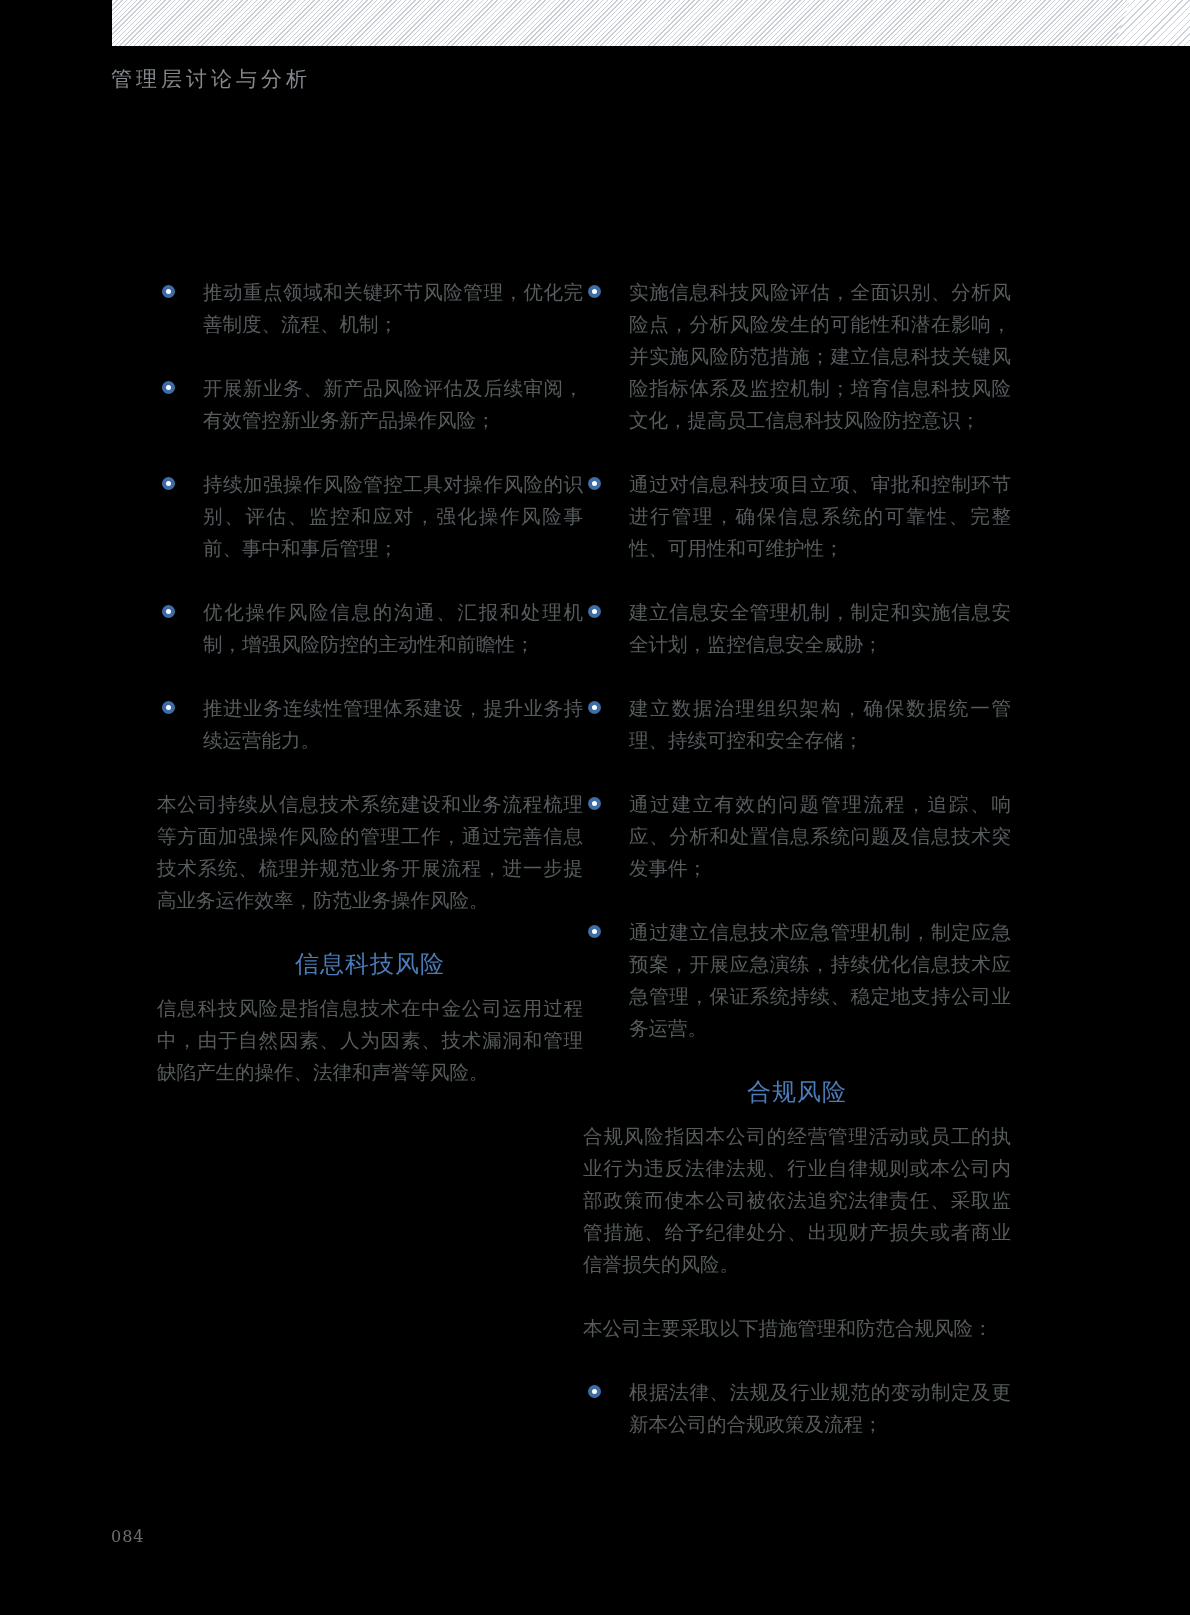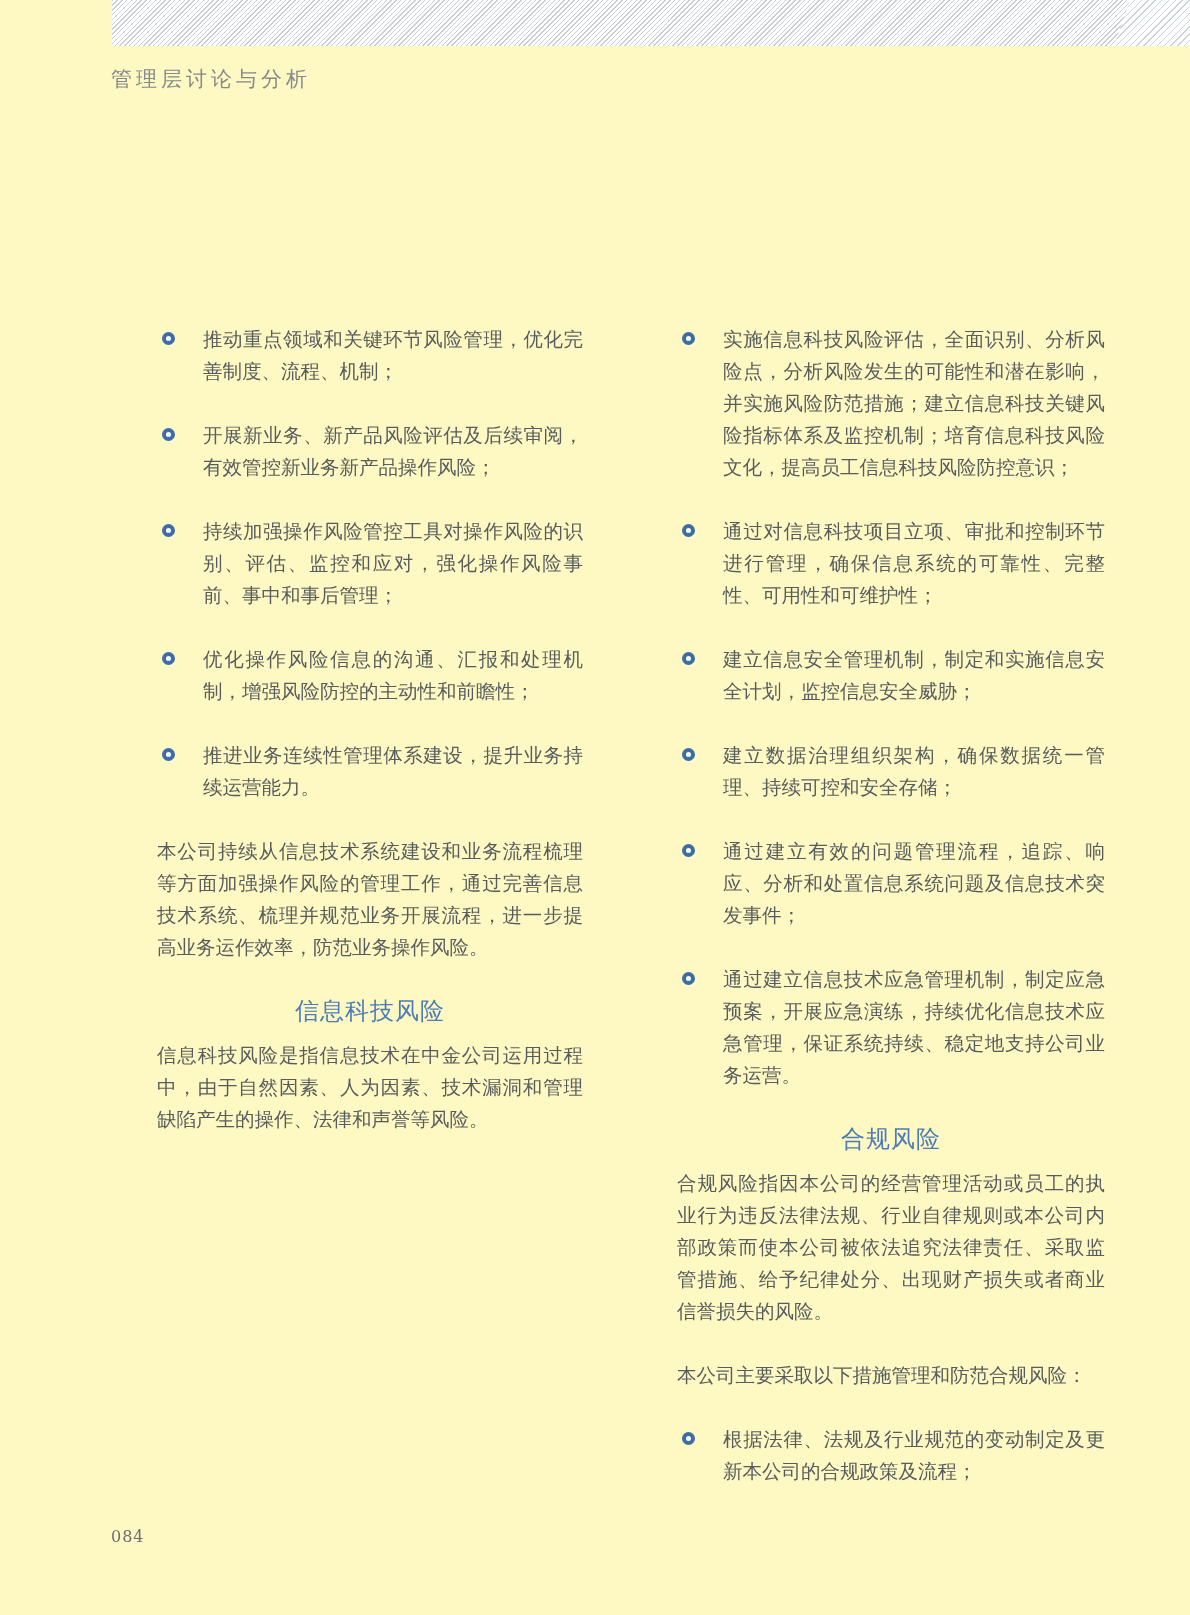--- a/index.html
+++ b/index.html
@@ -1,19 +1,19 @@
 <!DOCTYPE html>
 <html lang="zh"><head>
 <meta charset="utf-8">
 <style>
   html,body { margin:0; padding:0; background:#ffffff; }
   .page {
     position:relative;
     width:1190px; height:1615px;
-    background:#fef9c3;
+    background:#000000;
     overflow:hidden;
     font-family:"Liberation Sans", sans-serif;
   }
 
   
   .hatch-band {
     position:absolute; top:0; left:112px; right:0; height:46px;
     background:repeating-linear-gradient(135deg,
       #c9ced6 0px, #c9ced6 1px, #ffffff 1px, #ffffff 3.4px);
   }
@@ -25,25 +25,24 @@
   }
 
   .page-title {
     position:absolute; left:111px; top:64px;
     font-size:21px; line-height:30px;
     color:#85898d; letter-spacing:4px;
   }
 
   .content {
     position:absolute; left:157px; top:276px; width:948px;
-    display:flex; gap:94px;
+    display:flex; 
     color:#575c5e;
     font-size:19.5px; line-height:32px;
     text-align:justify;
-    margin-top:47px;
   }
   .col-left  { width:426px; }
   .col-right { width:428px; }
 
   ul.bullet-list { list-style:none; margin:0; padding:0; }
   .bullet-item { position:relative; padding-left:46px; margin-bottom:32px; }
   .ring {
     position:absolute; left:5px; top:9px;
     width:13px; height:13px; box-sizing:border-box;
     border:4px solid #3c6da6; border-radius:50%;

